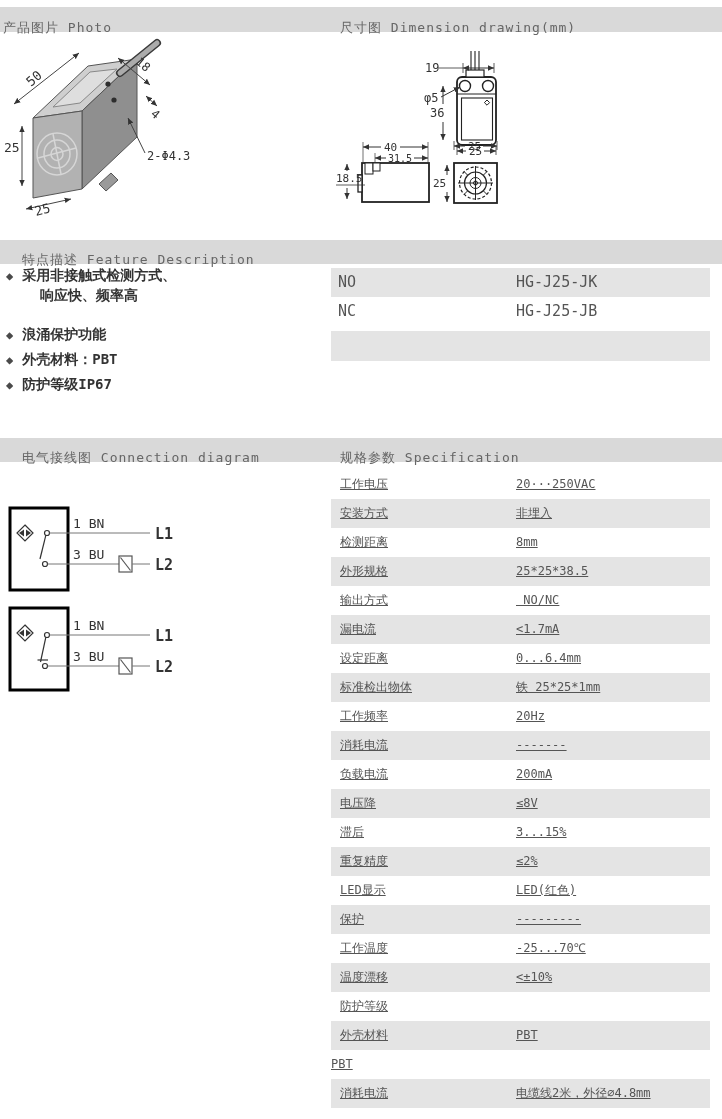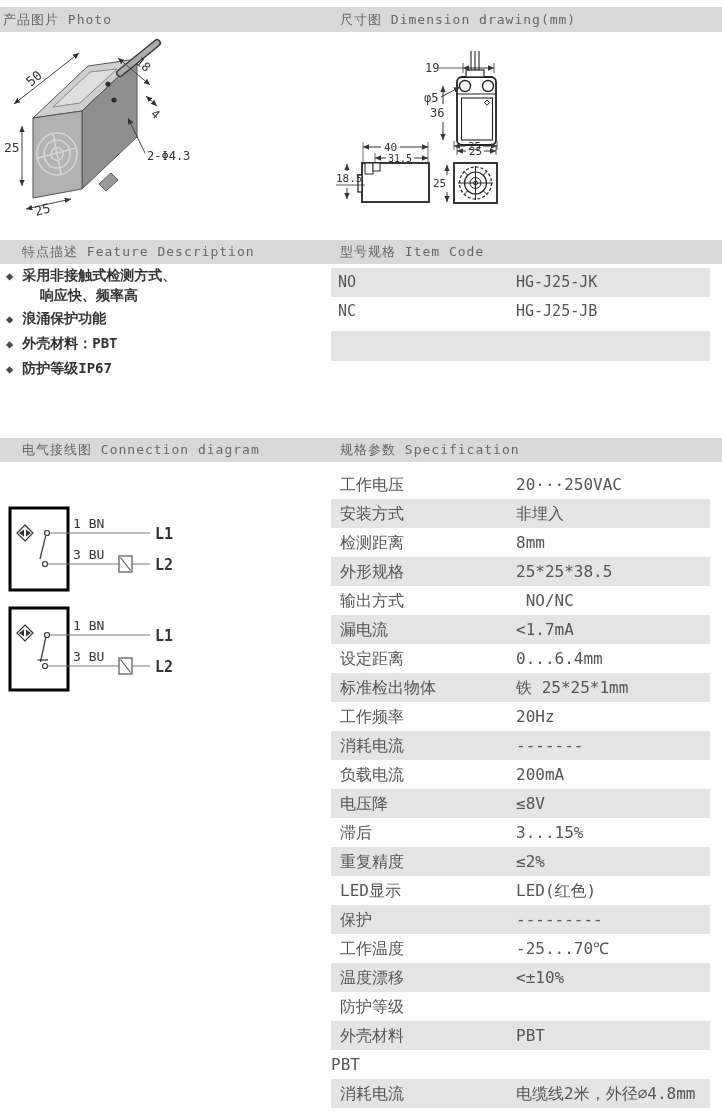--- a/index.html
+++ b/index.html
@@ -2,43 +2,43 @@
 <html><head>
 <meta charset="utf-8">
 <style>
   * { margin:0; padding:0; box-sizing:border-box; }
   html,body { background:#fff; }
   body { font-family:"DejaVu Sans Mono","Liberation Mono",monospace; }
   .page { position:relative; width:722px; height:1119px; background:#fff; overflow:hidden; }
 
   .hdr { position:absolute; left:0; width:722px; height:25px; background:#d9d9d9;
          color:#666; font-size:13px; line-height:25px; letter-spacing:1px; }
-  .hdr span { position:absolute; top:0; white-space:pre;text-align:right; }
+  .hdr span { position:absolute; top:8px; white-space:pre;text-align:right; }
   .hl  { left:22px; }
   .hl.first { left:3px; }
   .hr  { left:340px; }
 
   svg { position:absolute; }
   svg text { font-family:"DejaVu Sans Mono","Liberation Mono",monospace; fill:#333; }
 
   .features { position:absolute; left:6px; top:266px; width:320px; color:#333;
               font-size:14px; font-weight:bold; }
   .feat { margin-bottom:5px; line-height:19px; }
   .feat .bullet { color:#4a4a4a; font-size:12px; margin-right:9px; }
   .feat .l2 { padding-left:34px; line-height:19px; }
-  .feat.two { margin-bottom:4px; }
+  .feat.two { margin-bottom:20px; }
 
   .item-table { position:absolute; left:331px; top:268px; width:379px; font-size:15px; color:#555; }
   .irow { height:29px; line-height:29px; display:flex; }
   .irow.gray { background:#e4e4e4; }
   .irow.last { margin-top:5px; height:30px; }
   .ilabel { width:185px; padding-left:7px; white-space:pre; }
   .ival   { flex:1; white-space:pre; }
 
-  .spec-table { position:absolute; left:331px; top:470px; width:379px; font-size:16px; color:#555; }
+  .spec-table { position:absolute; left:331px; top:470px; width:379px; font-size:12px; color:#555;text-decoration:underline; }
   .srow { height:29px; line-height:29px; display:flex; }
   .srow:nth-child(even) { background:#e4e4e4; }
   .slabel { width:185px; padding-left:9px; white-space:pre; }
   .sval   { flex:1; white-space:pre; }
 </style>
 </head>
 <body>
 
 <div class="page">
 
@@ -158,21 +158,20 @@
     <text font-size="11" x="139" y="119">25</text>
     <text font-size="11" x="54" y="115">40</text>
     <text font-size="10" x="58" y="126">31.5</text>
     <text font-size="11" x="6" y="146">18.5</text>
     <text font-size="11" x="138" y="114">25</text>
     <text font-size="11" x="103" y="151">25</text>
   </svg>
 
   <div class="hdr" style="top:240px;height:24px;line-height:24px;">
     <span class="hl">特点描述 Feature Description</span>
-    <span class="hr">型号规格 Item Code</span>
   </div>
 
   <div class="features">
     <div class="feat two">
       <div><span class="bullet">◆</span><span>采用非接触式检测方式、</span></div>
       <div class="l2">响应快、频率高</div>
     </div>
     <div class="feat">
       <span class="bullet">◆</span><span>浪涌保护功能</span>
     </div>

